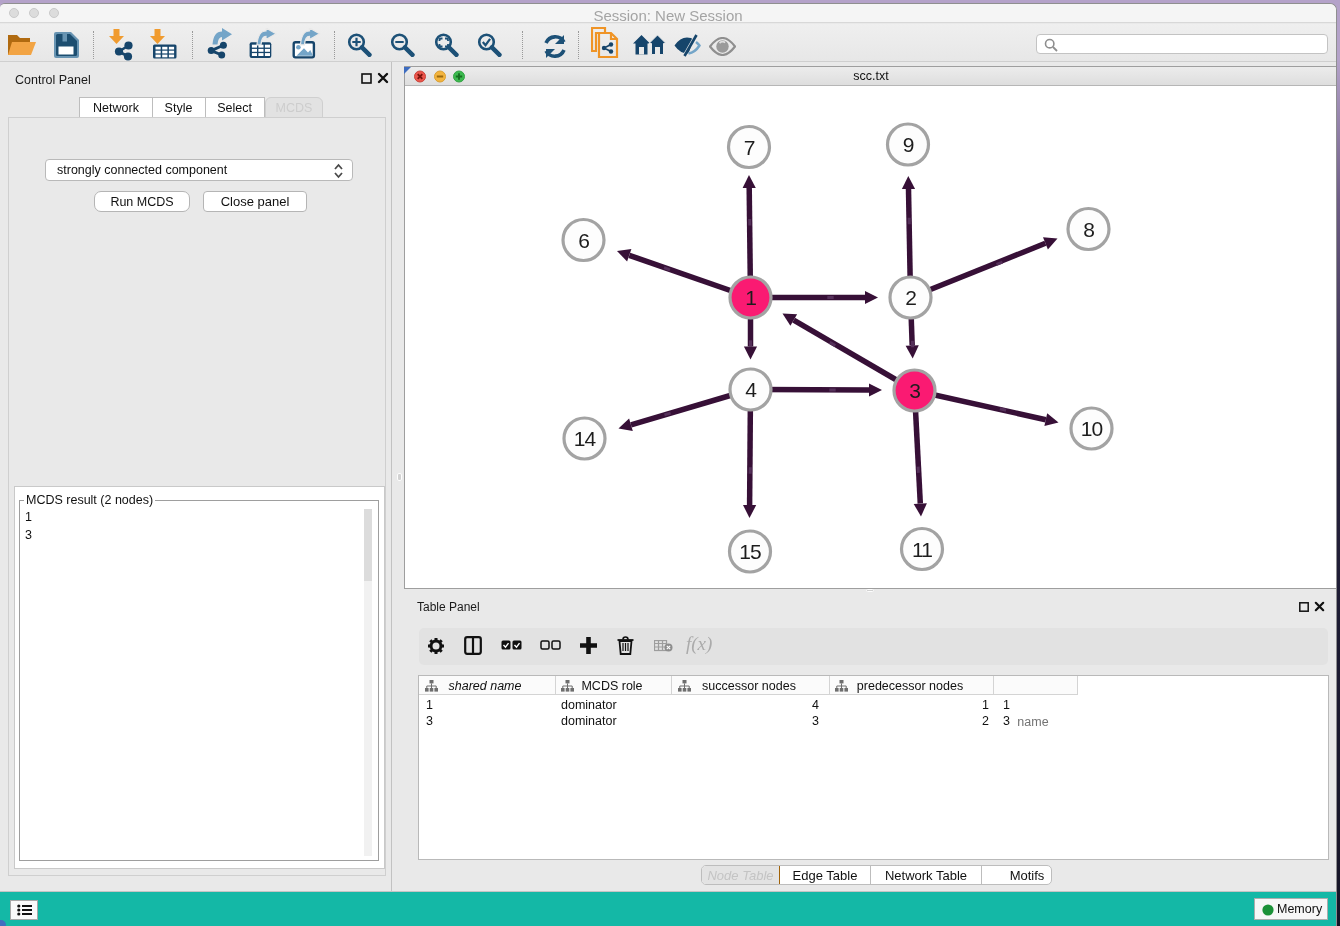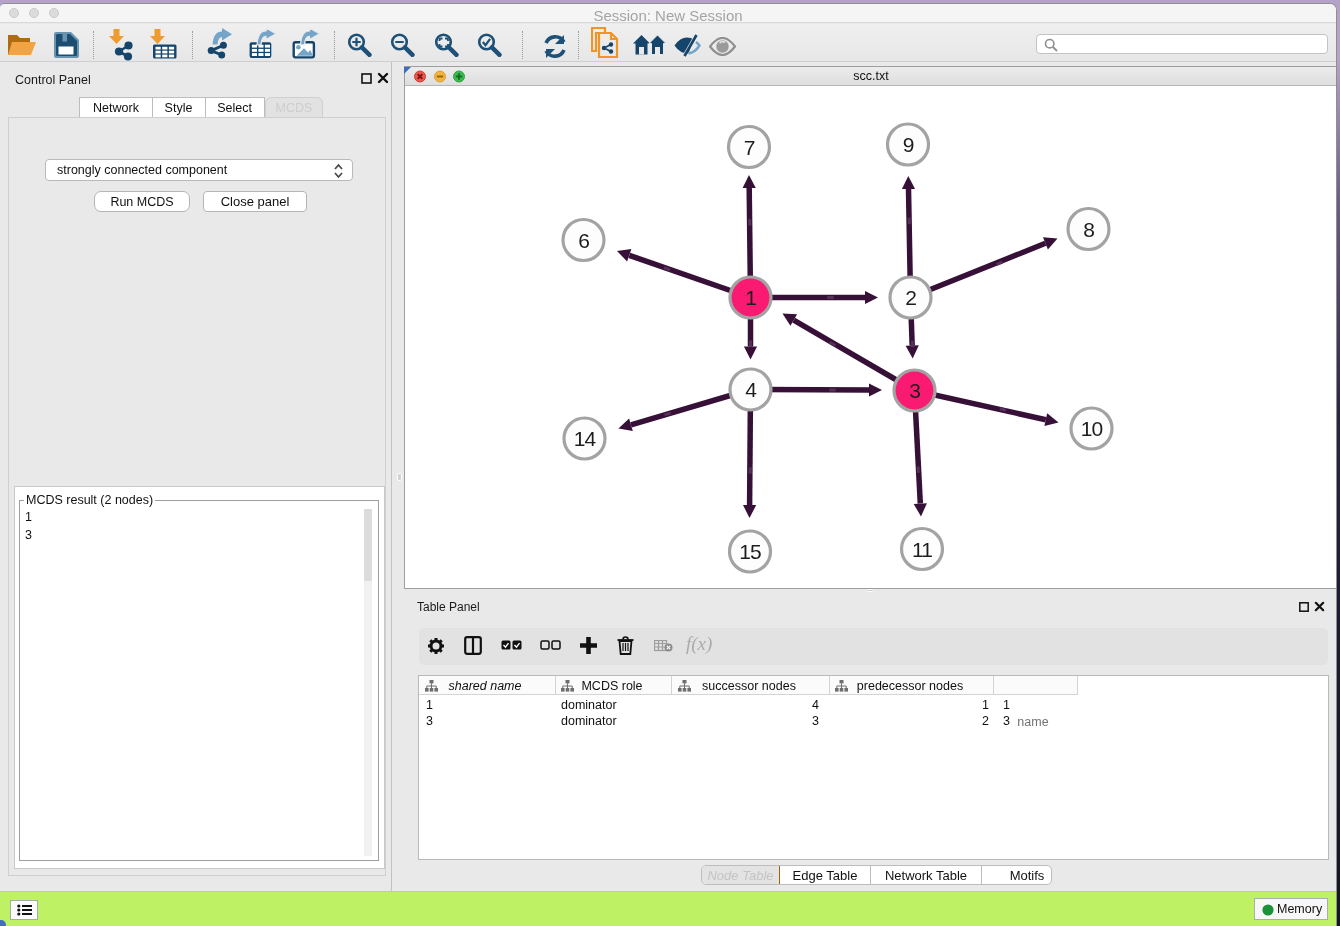--- a/index.html
+++ b/index.html
@@ -27,21 +27,21 @@
 .tab { position:absolute; top:35px; height:21px; background:#fff; border:1px solid #bdbdbd; font-size:12.5px; color:#111; text-align:center; line-height:20px; }
 #tab-mcds { background:#e2e2e2; color:#cdcdcd; border-radius:6px 6px 0 0; border-color:#cfcfcf; }
 #cp-content { position:absolute; left:8px; top:55px; width:378px; height:759px; border:1px solid #cfcfcf; background:#e9e9e9; }
 
 #netwin { position:absolute; left:404px; top:62px; width:934px; height:523px; background:#fff; border:1px solid #9e9e9e; }
 #nw-titlebar { position:absolute; left:0; top:0; width:100%; height:19px; background:linear-gradient(#ececec,#dedede); border-bottom:1px solid #b6b6b6; }
 #nw-title { position:absolute; top:2px; width:100%; text-align:center; font-size:12.5px; color:#111; }
 
 #tpanel { position:absolute; left:393px; top:585px; width:947px; height:302px; background:#e9e9e9; }
 
-#statusbar { position:absolute; left:0; top:887px; width:1340px; height:35px; background:#bef264; border-top:1px solid #c4c4c4;text-align:center; }
+#statusbar { position:absolute; left:0; top:887px; width:1340px; height:35px; background:#14b8a6; border-top:1px solid #c4c4c4;text-align:center; }
 </style>
 </head>
 <body>
 <div id="app">
 <div id="win">
   <div id="titlebar">
     <div class="tl" style="left:9px;"></div>
     <div class="tl" style="left:29px;"></div>
     <div class="tl" style="left:49px;"></div>
     <div id="title-text">Session: New Session</div>

